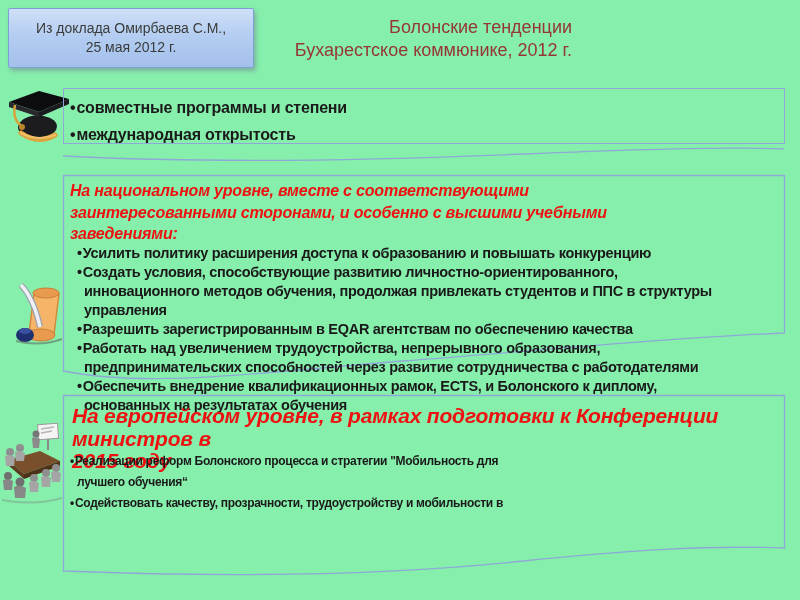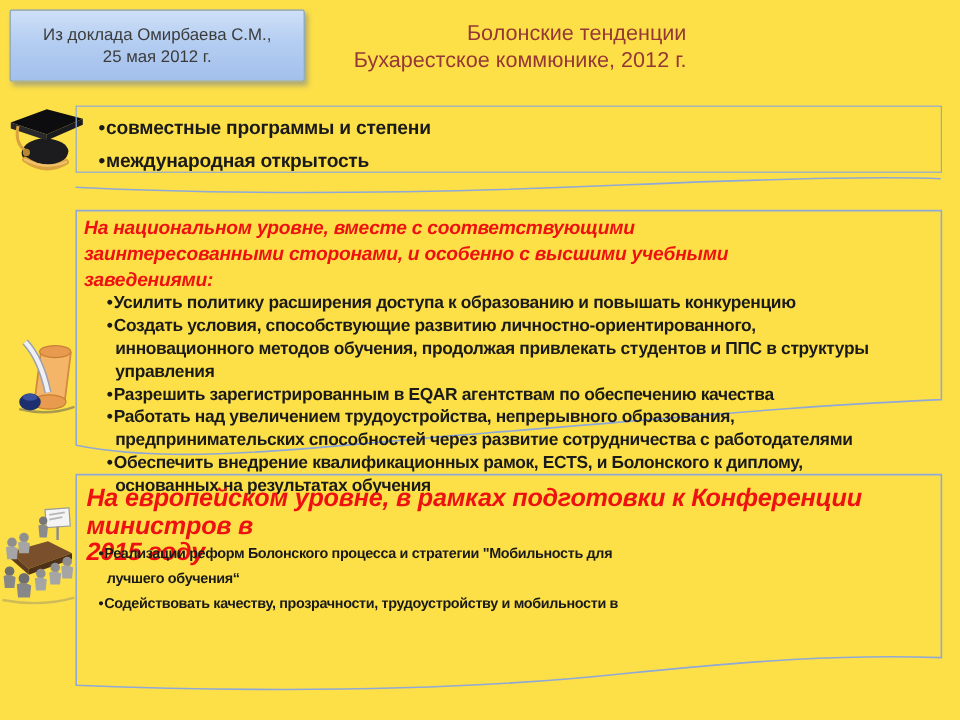--- a/index.html
+++ b/index.html
@@ -1,17 +1,17 @@
 <!DOCTYPE html>
 <html><head>
 <meta charset="utf-8">
 <style>
   html,body{margin:0;padding:0;background:#e8e8e8;}
   .slide{
-    position:relative;width:800px;height:600px;background:#fde047;
+    position:relative;width:800px;height:600px;background:#86efac;
     overflow:hidden;font-family:"Liberation Sans",sans-serif;
   }
   
   .callout{
     position:absolute;left:8px;top:8px;width:244px;height:58px;
     background:linear-gradient(180deg,#cfe0f8 0%,#b4cdf1 45%,#a3c0ec 100%);
     border:1px solid #7da0d4;border-radius:2px;
     box-shadow:2px 3px 4px rgba(120,130,145,.55);
     display:flex;align-items:center;justify-content:center;
     text-align:center;font-size:14px;line-height:19px;color:#3b3b3b;
@@ -21,21 +21,21 @@
   .title{
     position:absolute;left:252px;top:16px;width:320px;
     text-align:right;color:#953735;font-size:18px;line-height:23px;font-weight:400;
   }
   
   .boxrect{
     position:absolute;border:1px solid #8fa8d8;background:transparent;
   }
   .boxsvg{position:absolute;overflow:visible;}
   .boxsvg path{fill:none;stroke:#8fa8d8;stroke-width:1.3;}
-  .boxtext{position:absolute;letter-spacing:-0.3px;color:#1a1a1a;margin-left:12px;}
+  .boxtext{position:absolute;letter-spacing:-0.3px;color:#1a1a1a;}
   ul.bullets{list-style:none;margin:0;padding:0;}
   ul.bullets li{
     padding-left:7px;text-indent:-7px;font-weight:700;white-space:pre-line;
   }
   ul.bullets li::before{content:"•";margin-right:1px;}
   
   .box1-text{left:70px;top:94px;width:706px;}
   .box1-text li{font-size:16px;line-height:27px;letter-spacing:-0.2px;}
   
   .box2-heading{

